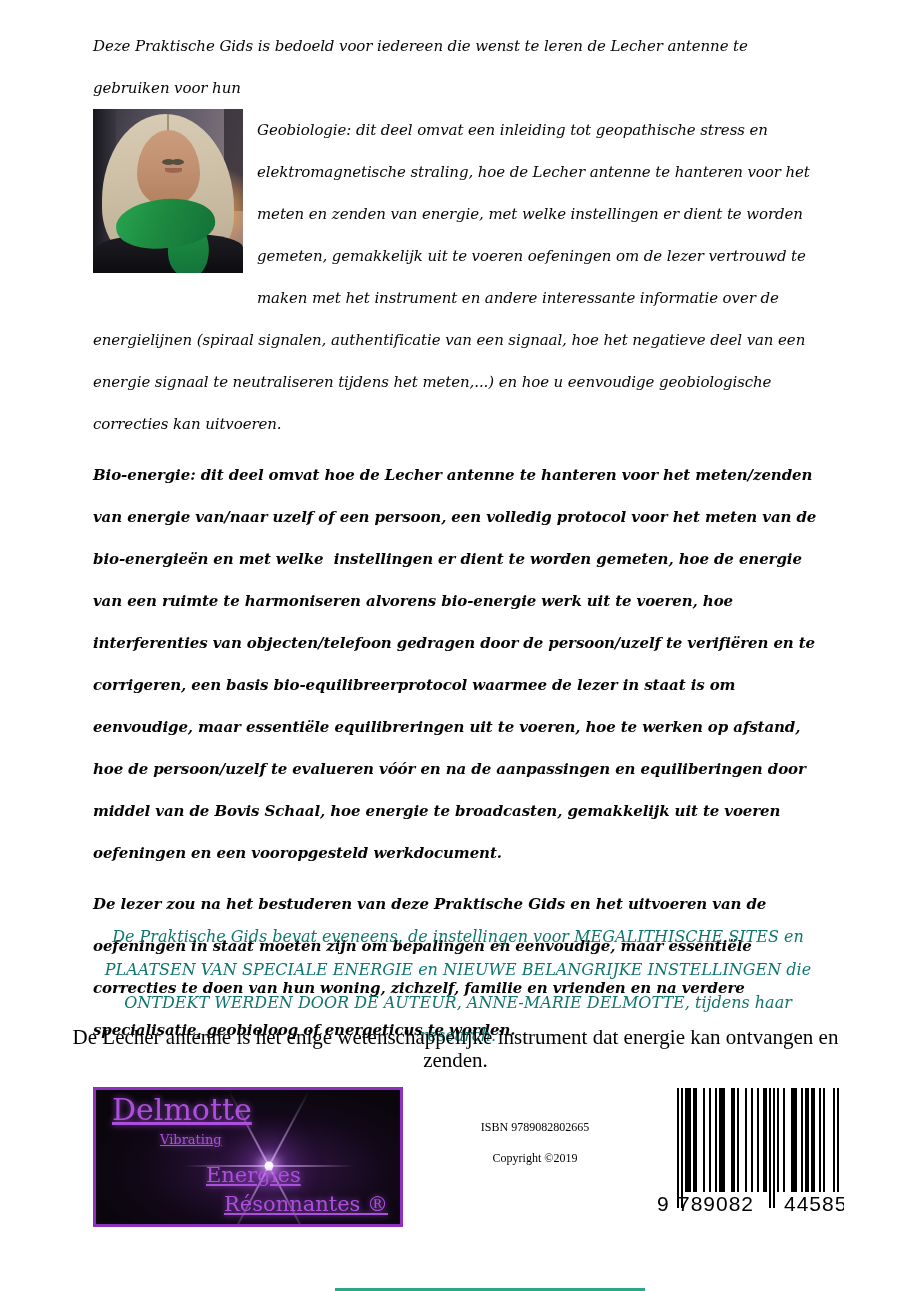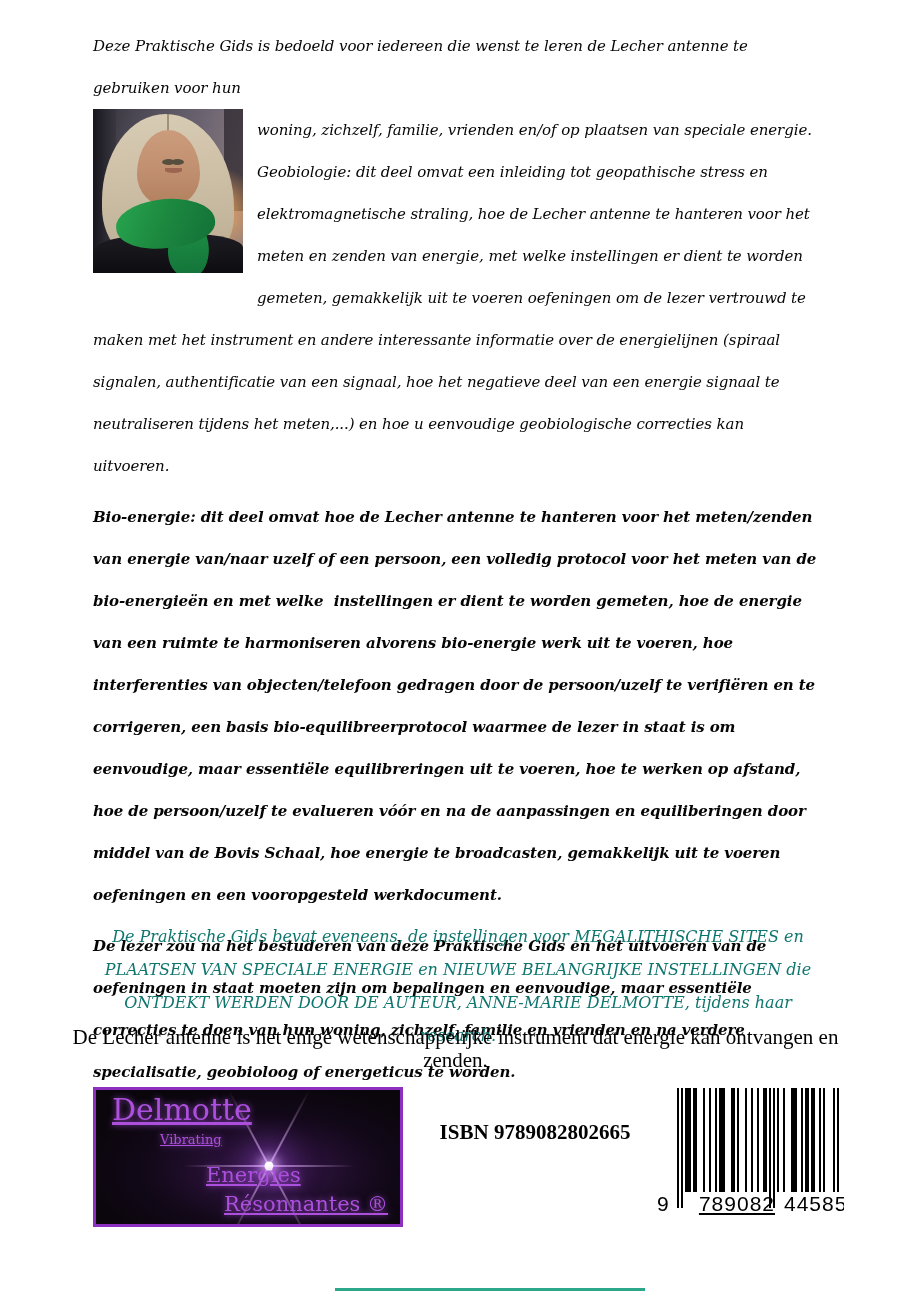--- a/index.html
+++ b/index.html
@@ -52,33 +52,33 @@
   .flare-spike.s2{transform:translate(-50%,-50%) rotate(118deg);}
   .flare-core{position:absolute;left:57%;top:57%;width:9px;height:9px;background:#fff;border-radius:50%;
     box-shadow:0 0 12px 4px #e3b8ff,0 0 32px 14px rgba(180,90,255,0.55);transform:translate(-50%,-50%);}
   .logo-word{position:absolute;font-family:"DejaVu Serif",serif;color:#ab4fdc;
     text-shadow:0 0 6px rgba(170,80,220,0.8);white-space:nowrap;text-decoration:underline;}
   .lw1{left:16px;top:2px;font-size:30px;}
   .lw2{left:64px;top:42px;font-size:13px;}
   .lw3{left:110px;top:73px;font-size:21px;}
   .lw4{left:128px;top:102px;font-size:21px;}
   .publisher{position:absolute;left:420px;top:1120px;width:230px;text-align:center;
-    font-family:"Liberation Serif",serif;font-weight:bold;font-size:21px;color:#000;}
+    font-family:"Liberation Serif",serif;font-weight:normal;font-size:12px;color:#000;}
   .publisher .isbn{margin:0 0 16px 0;}
   .publisher .copyright{margin:0;}
   
   .barcode-box{position:absolute;left:655px;top:1083px;width:250px;height:150px;background:#fff;}
   .bc-bars{position:absolute;left:22px;top:5px;font-size:0;white-space:nowrap;}
   .bc-module{display:inline-block;width:2px;vertical-align:top;}
   .bc-module.bar{background:#000;height:104px;}
   .bc-module.bar.guard{height:120px;}
   .bc-module.space{background:#fff;height:104px;}
   .bc-num{position:absolute;top:109px;font-family:"Liberation Sans",sans-serif;font-size:21px;color:#000;}
   .bc-d0{left:2px;}
-  .bc-g1{left:34px;width:86px;text-align:right;letter-spacing:1px;text-decoration:underline;}
+  .bc-g1{left:18px;width:86px;text-align:center;letter-spacing:1px;}
   .bc-g2{left:124px;width:86px;text-align:center;letter-spacing:1px;}
   .bc-gt{left:218px;}
   
   .bottom-line{position:absolute;left:335px;top:1288px;width:310px;height:3px;}
 </style>
 </head>
 <body>
 
 <div class="page">
 
@@ -93,21 +93,20 @@
       <div class="ph-face">
         <div class="ph-eye l"></div>
         <div class="ph-eye r"></div>
         <div class="ph-mouth"></div>
       </div>
       <div class="ph-top"></div>
       <div class="ph-scarf-tail"></div>
       <div class="ph-scarf"></div>
     </div>
 
-    <p class="para">woning, zichzelf, familie, vrienden en/of op plaatsen van speciale energie.</p>
     <p class="para">Geobiologie: dit deel omvat een inleiding tot geopathische stress en elektromagnetische straling, hoe de Lecher antenne te hanteren voor het meten en zenden van energie, met welke instellingen er dient te worden gemeten, gemakkelijk uit te voeren oefeningen om de lezer vertrouwd te maken met het instrument en andere interessante informatie over de energielijnen (spiraal signalen, authentificatie van een signaal, hoe het negatieve deel van een energie signaal te neutraliseren tijdens het meten,...) en hoe u eenvoudige geobiologische correcties kan uitvoeren.</p>
     <p class="para gap">Bio-energie: dit deel omvat hoe de Lecher antenne te hanteren voor het meten/zenden van energie van/naar uzelf of een persoon, een volledig protocol voor het meten van de bio-energieën en met welke  instellingen er dient te worden gemeten, hoe de energie van een ruimte te harmoniseren alvorens bio-energie werk uit te voeren, hoe interferenties van objecten/telefoon gedragen door de persoon/uzelf te verifiëren en te corrigeren, een basis bio-equilibreerprotocol waarmee de lezer in staat is om eenvoudige, maar essentiële equilibreringen uit te voeren, hoe te werken op afstand, hoe de persoon/uzelf te evalueren vóór en na de aanpassingen en equiliberingen door middel van de Bovis Schaal, hoe energie te broadcasten, gemakkelijk uit te voeren oefeningen en een vooropgesteld werkdocument.</p>
     <p class="para gap">De lezer zou na het bestuderen van deze Praktische Gids en het uitvoeren van de oefeningen in staat moeten zijn om bepalingen en eenvoudige, maar essentiële correcties te doen van hun woning, zichzelf, familie en vrienden en na verdere specialisatie, geobioloog of energeticus te worden.</p>
   </div>
 
   <div class="blue-block" style="color: #0f766e;">De Praktische Gids bevat eveneens, de instellingen voor MEGALITHISCHE SITES en PLAATSEN VAN SPECIALE ENERGIE en NIEUWE BELANGRIJKE INSTELLINGEN die ONTDEKT WERDEN DOOR DE AUTEUR, ANNE-MARIE DELMOTTE, tijdens haar research.</div>
 
   <div class="statement">De Lecher antenne is het enige wetenschappelijke instrument dat energie kan ontvangen en zenden.</div>
 
   <div class="logo-box" style="border-color: rgb(141, 47, 191); background: rgb(10, 6, 12);">
@@ -117,20 +116,21 @@
     <div class="flare-spike s2"></div>
     <div class="flare-core"></div>
     <div class="logo-word lw1" style="color: rgb(171, 79, 220);">Delmotte</div>
     <div class="logo-word lw2" style="color: rgb(171, 79, 220);">Vibrating</div>
     <div class="logo-word lw3" style="color: rgb(171, 79, 220);">Energies</div>
     <div class="logo-word lw4" style="color: rgb(171, 79, 220);">Résonnantes ®</div>
   </div>
 
   <div class="publisher">
     <p class="isbn">ISBN 9789082802665</p>
+    <p class="copyright">Copyright ©2019</p>
   </div>
 
   <div class="barcode-box">
     <div class="bc-bars" id="bc-bars"><span class="bc-module bar guard"></span><span class="bc-module space"></span><span class="bc-module bar guard"></span><span class="bc-module space"></span><span class="bc-module bar"></span><span class="bc-module bar"></span><span class="bc-module bar"></span><span class="bc-module space"></span><span class="bc-module bar"></span><span class="bc-module bar"></span><span class="bc-module space"></span><span class="bc-module space"></span><span class="bc-module space"></span><span class="bc-module bar"></span><span class="bc-module space"></span><span class="bc-module space"></span><span class="bc-module bar"></span><span class="bc-module space"></span><span class="bc-module space"></span><span class="bc-module bar"></span><span class="bc-module space"></span><span class="bc-module bar"></span><span class="bc-module bar"></span><span class="bc-module bar"></span><span class="bc-module space"></span><span class="bc-module space"></span><span class="bc-module space"></span><span class="bc-module bar"></span><span class="bc-module bar"></span><span class="bc-module space"></span><span class="bc-module bar"></span><span class="bc-module space"></span><span class="bc-module space"></span><span class="bc-module space"></span><span class="bc-module bar"></span><span class="bc-module space"></span><span class="bc-module space"></span><span class="bc-module bar"></span><span class="bc-module space"></span><span class="bc-module space"></span><span class="bc-module bar"></span><span class="bc-module space"></span><span class="bc-module space"></span><span class="bc-module bar"></span><span class="bc-module bar"></span><span class="bc-module space"></span><span class="bc-module bar guard"></span><span class="bc-module space"></span><span class="bc-module bar guard"></span><span class="bc-module space"></span><span class="bc-module bar"></span><span class="bc-module space"></span><span class="bc-module space"></span><span class="bc-module bar"></span><span class="bc-module space"></span><span class="bc-module space"></span><span class="bc-module space"></span><span class="bc-module bar"></span><span class="bc-module bar"></span><span class="bc-module bar"></span><span class="bc-module space"></span><span class="bc-module space"></span><span class="bc-module bar"></span><span class="bc-module space"></span><span class="bc-module bar"></span><span class="bc-module bar"></span><span class="bc-module space"></span><span class="bc-module bar"></span><span class="bc-module bar"></span><span class="bc-module space"></span><span class="bc-module space"></span><span class="bc-module bar"></span><span class="bc-module space"></span><span class="bc-module bar"></span><span class="bc-module space"></span><span class="bc-module space"></span><span class="bc-module space"></span><span class="bc-module space"></span><span class="bc-module bar"></span><span class="bc-module space"></span><span class="bc-module bar"></span><span class="bc-module space"></span><span class="bc-module space"></span><span class="bc-module space"></span><span class="bc-module space"></span><span class="bc-module bar"></span><span class="bc-module space"></span><span class="bc-module space"></span><span class="bc-module bar"></span><span class="bc-module bar"></span><span class="bc-module bar"></span><span class="bc-module space"></span><span class="bc-module bar guard"></span><span class="bc-module space"></span><span class="bc-module bar guard"></span></div>
     <div class="bc-num bc-d0">9</div>
     <div class="bc-num bc-g1">789082</div>
     <div class="bc-num bc-g2">445853</div>
     <div class="bc-num bc-gt">&gt;</div>
   </div>
 

